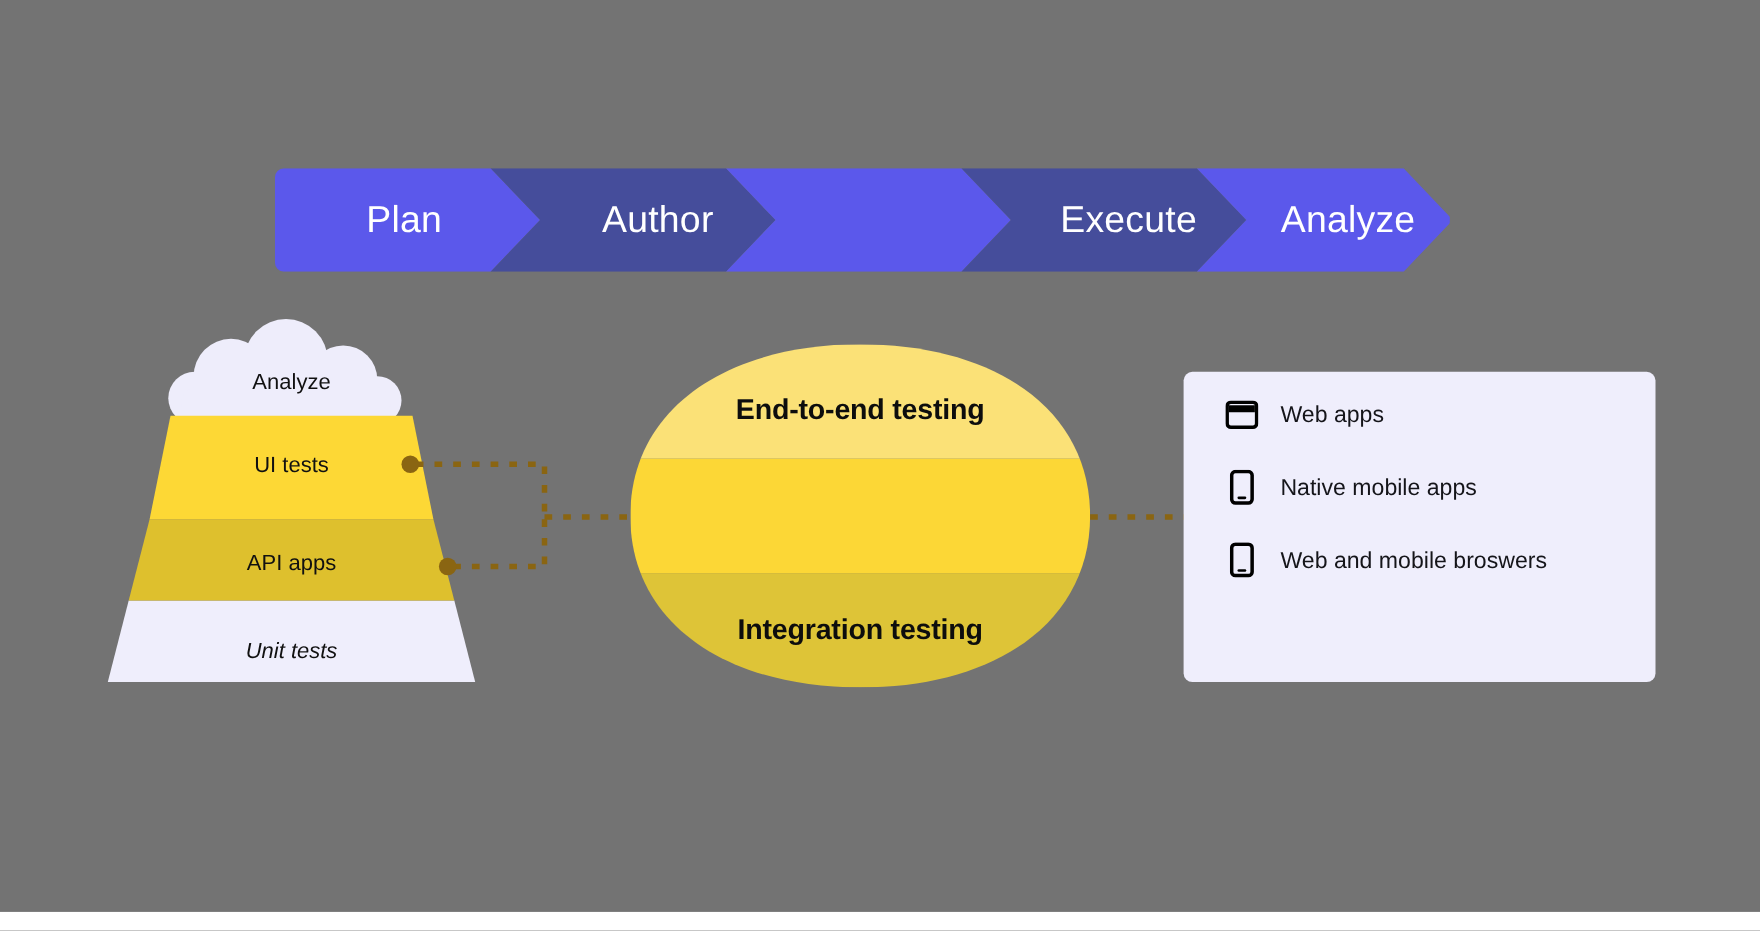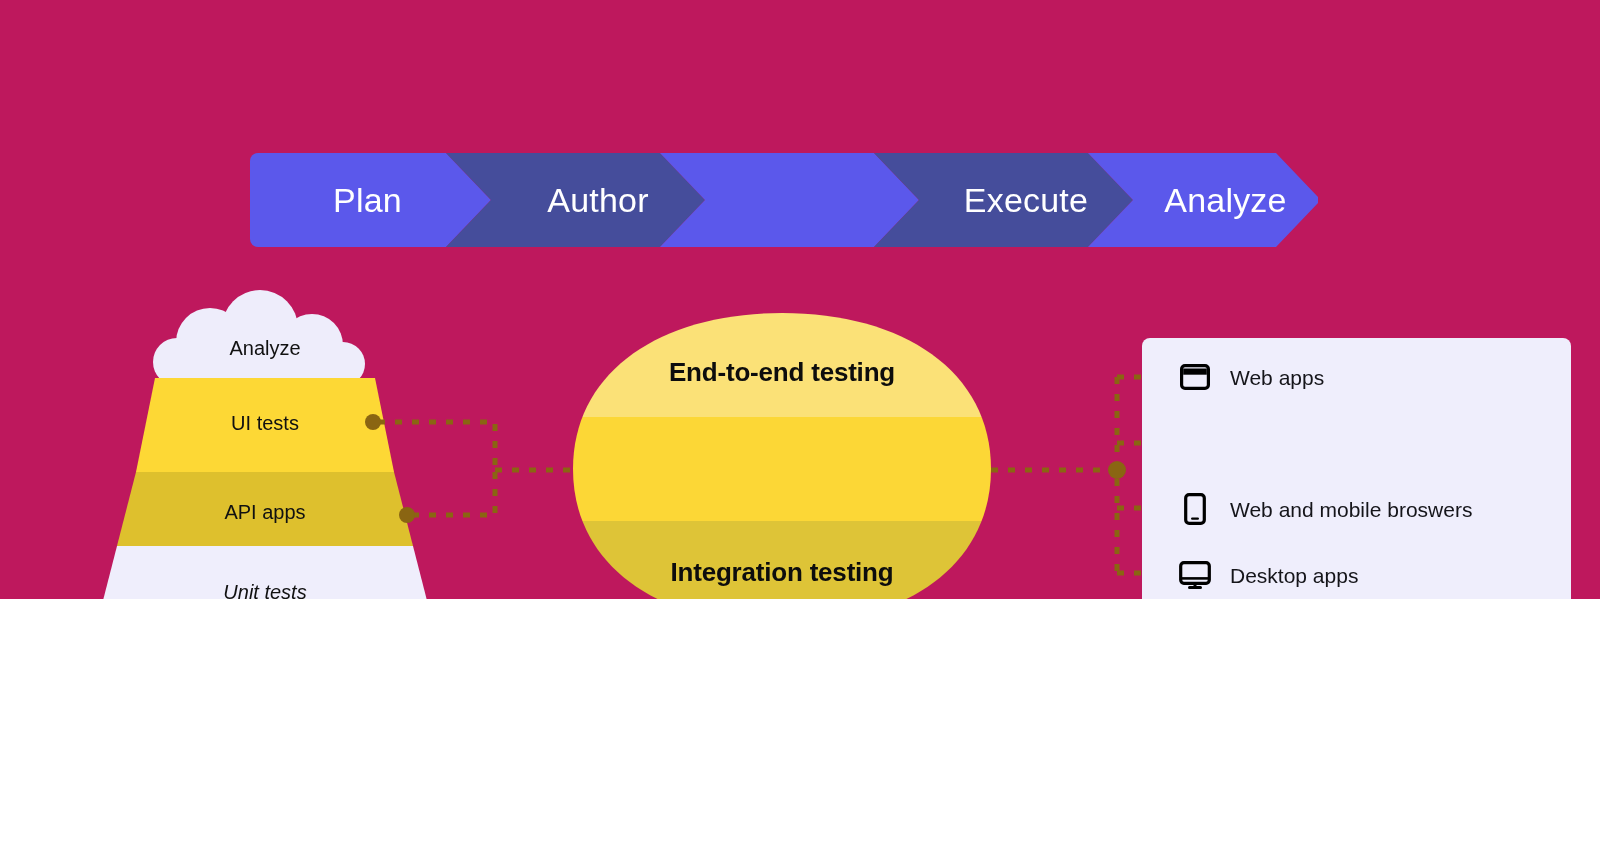--- a/index.html
+++ b/index.html
@@ -7,22 +7,22 @@
     padding: 0;
     background: #ffffff;
   }
   body {
     font-family: "Liberation Sans", sans-serif;
     -webkit-font-smoothing: antialiased;
   }
   #stage {
     position: relative;
     width: 1600px;
-    height: 599px;
-    background: #be185d;
+    height: 829px;
+    background: #737373;
     overflow: hidden;
   }
 
   
   #process-banner {
     position: absolute;
     left: 250px;
     top: 153px;
     width: 1068px;
     height: 94px;
@@ -91,21 +91,21 @@
     top: 0;
     width: 1600px;
     height: 846px;
     pointer-events: none;
   }
   #connectors svg { display: block; width: 1600px; height: 846px; }
 
   
   #targets-panel {
     position: absolute;
-    left: 1142px;
+    left: 1076px;
     top: 338px;
     width: 429px;
     height: 282px;
     background: #efeefc;
     border-radius: 8px;
   }
   .target-row {
     position: absolute;
     left: 36px;
     display: flex;
@@ -226,38 +226,36 @@
     <div class="target-row" style="top:19px;">
       <span class="target-icon">
         <svg width="30" height="26" viewBox="0 0 30 26" xmlns="http://www.w3.org/2000/svg">
           <rect x="1.6" y="1.6" width="26.8" height="22.8" rx="3.4" fill="none" stroke="#000" stroke-width="3.2"></rect>
           <path d="M3.2,7.6 H26.8" stroke="#000" stroke-width="6.2"></path>
         </svg>
       </span>
       <span class="target-label">Web apps</span>
     </div>
 
+    <div class="target-row" style="top:85px;">
+      <span class="target-icon">
+        <svg width="22" height="32" viewBox="0 0 22 32" xmlns="http://www.w3.org/2000/svg">
+          <rect x="1.7" y="1.7" width="18.6" height="28.6" rx="3.4" fill="none" stroke="#000" stroke-width="3.2"></rect>
+          <path d="M8.2,25.6 H13.8" stroke="#000" stroke-width="2.4" stroke-linecap="round"></path>
+        </svg>
+      </span>
+      <span class="target-label">Native mobile apps</span>
+    </div>
 
     <div class="target-row" style="top:151px;">
       <span class="target-icon">
         <svg width="22" height="32" viewBox="0 0 22 32" xmlns="http://www.w3.org/2000/svg">
           <rect x="1.7" y="1.7" width="18.6" height="28.6" rx="3.4" fill="none" stroke="#000" stroke-width="3.2"></rect>
           <path d="M8.2,25.6 H13.8" stroke="#000" stroke-width="2.4" stroke-linecap="round"></path>
         </svg>
       </span>
       <span class="target-label">Web and mobile broswers</span>
     </div>
 
-    <div class="target-row" style="top:217px;">
-      <span class="target-icon">
-        <svg width="32" height="28" viewBox="0 0 32 28" xmlns="http://www.w3.org/2000/svg">
-          <rect x="1.7" y="1.7" width="28.6" height="20.6" rx="3.2" fill="none" stroke="#000" stroke-width="3.2"></rect>
-          <path d="M3,17.4 H29" stroke="#000" stroke-width="2.6"></path>
-          <path d="M16,22.3 V25.6" stroke="#000" stroke-width="3"></path>
-          <path d="M10.5,26.4 H21.5" stroke="#000" stroke-width="3" stroke-linecap="round"></path>
-        </svg>
-      </span>
-      <span class="target-label">Desktop apps</span>
-    </div>
 
   </div>
 
 </div>
 
 </body></html>

